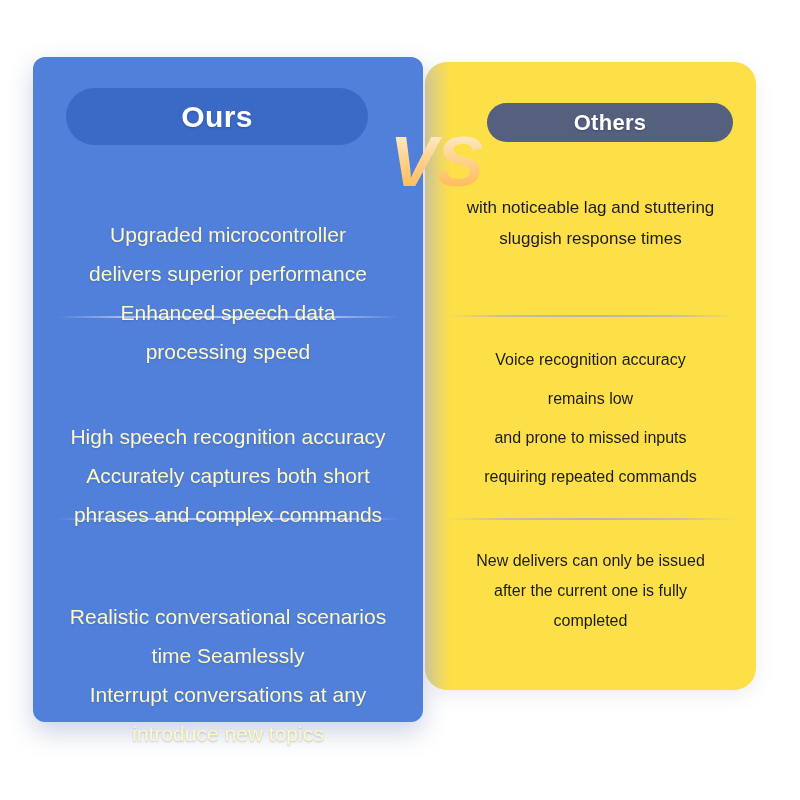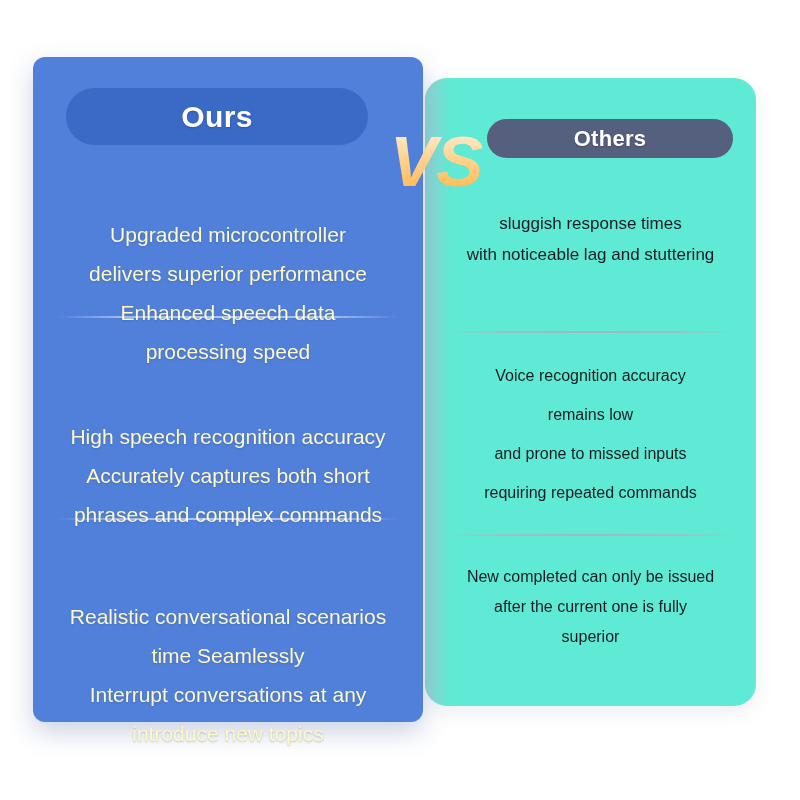--- a/index.html
+++ b/index.html
@@ -21,24 +21,23 @@
     background: #ffffff;
   }
 
   
   #others-panel {
     position: absolute;
     left: 425px;
     top: 62px;
     width: 331px;
     height: 628px;
-    background: #5eead4;
+    background: #fde047;
     border-radius: 22px;
     box-shadow: 0 6px 18px rgba(120,120,150,0.13);
-    margin-top: 16px;
   }
   #others-panel .inner-shade {
     position: absolute;
     inset: 0;
     border-radius: 22px;
     background: linear-gradient(90deg, rgba(196,196,214,0.55) 0px, rgba(234,234,246,0) 26px);
     pointer-events: none;
   }
 
   
@@ -183,39 +182,39 @@
 <div id="stage">
 
   <div id="others-panel">
     <div class="inner-shade"></div>
 
     <div id="others-pill">
       <span class="pill-text">Others</span>
     </div>
 
     <div class="others-block" id="others-block-0">
+      <span class="line">with noticeable lag and stuttering</span>
       <span class="line">sluggish response times</span>
-      <span class="line">with noticeable lag and stuttering</span>
     </div>
 
     <div class="others-divider" id="others-divider-0"></div>
 
     <div class="others-block" id="others-block-1">
       <span class="line">Voice recognition accuracy</span>
       <span class="line">remains low</span>
       <span class="line">and prone to missed inputs</span>
       <span class="line">requiring repeated commands</span>
     </div>
 
     <div class="others-divider" id="others-divider-1"></div>
 
     <div class="others-block" id="others-block-2">
-      <span class="line">New completed can only be issued</span>
+      <span class="line">New delivers can only be issued</span>
       <span class="line">after the current one is fully</span>
-      <span class="line">superior</span>
+      <span class="line">completed</span>
     </div>
   </div>
 
   <div id="ours-panel">
 
     <div id="ours-pill">
       <span class="pill-text">Ours</span>
     </div>
 
     <div class="ours-block" id="ours-block-0">

